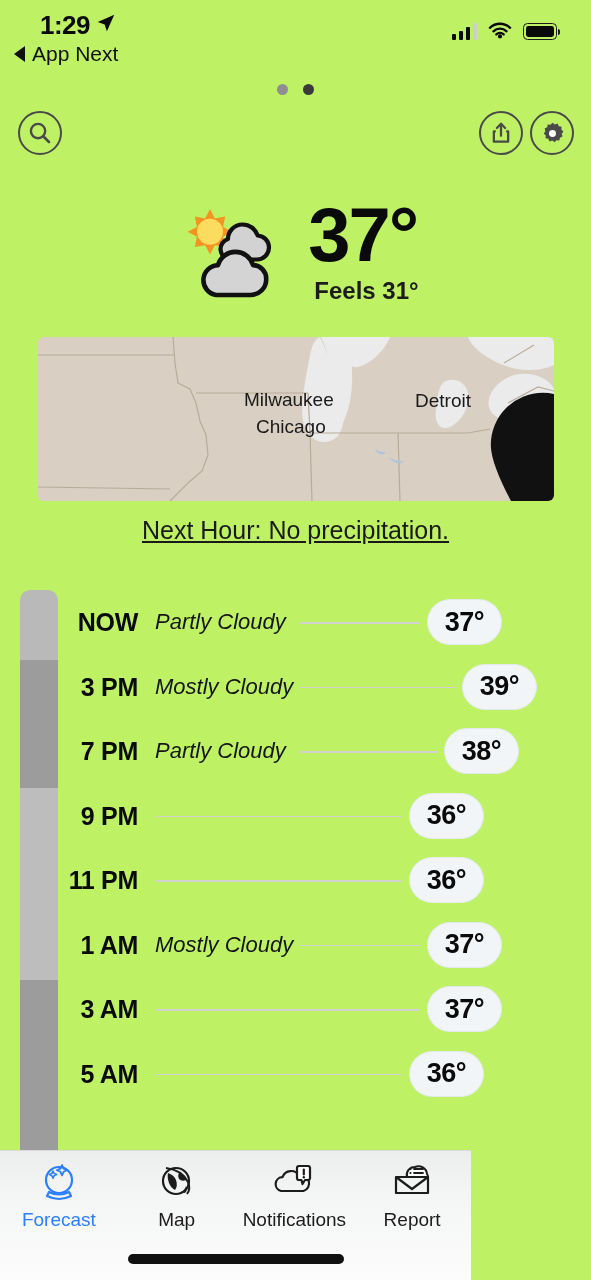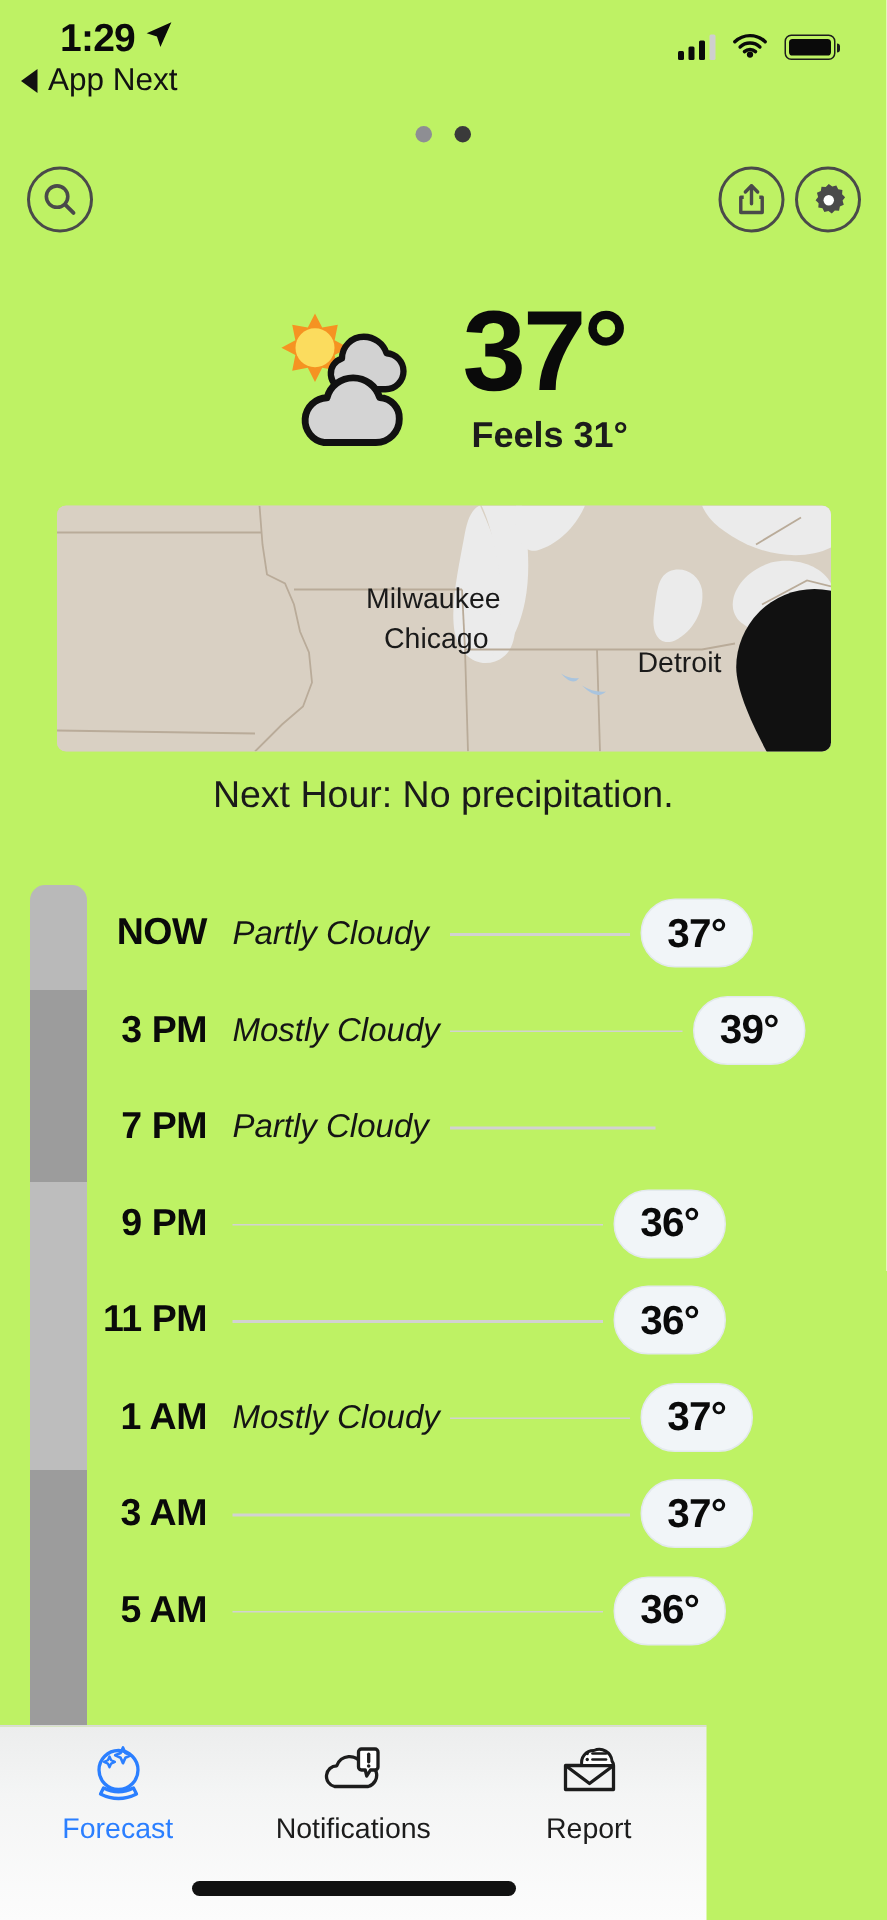--- a/index.html
+++ b/index.html
@@ -82,27 +82,27 @@
     position:absolute; left:38px; top:337px; width:516px; height:164px;
     border-radius:6px; overflow:hidden; background:#d9d0c3;
   }
   .mapcard svg { display:block; width:100%; height:100%; }
   .map-label {
     position:absolute; font-family:"Liberation Sans", sans-serif;
     font-size:19px; color:#1a1a1a; font-weight:400; white-space:nowrap;
   }
   .lbl-milwaukee { left:206px; top:52px; }
   .lbl-chicago   { left:218px; top:79px; }
-  .lbl-detroit   { left:387px; top:53px;margin-top:42px; }
+  .lbl-detroit   { left:377px; top:53px; }
   .map-pin { position:absolute; left:247px; top:52px; width:32px; height:44px; }
 
   
   .nexthour {
     position:absolute; top:516px; left:0; width:591px;
-    text-align:center; font-size:25px; color:#1a1a1a; font-weight:400;
+    text-align:center; font-size:25px; color:#1a1a1a; font-weight:400;text-decoration:underline;
   }
 
   
   .hourly-wrap {
     position:absolute; left:0; top:590px; width:591px; height:560px; overflow:hidden;
   }
   .daybar {
     position:absolute; left:20px; top:0; width:38px; height:560px;
     border-radius:10px 10px 0 0; overflow:hidden;
   }
@@ -286,20 +286,21 @@
         <div class="row">
           <div class="row-time">3 PM</div>
           <div class="row-cond">Mostly Cloudy</div>
           <div class="row-line" style="left: 300px; width: 155px;"></div>
           <div class="pill" style="left: 462px;">39°</div>
         </div>
         <div class="row">
           <div class="row-time">7 PM</div>
           <div class="row-cond">Partly Cloudy</div>
           <div class="row-line" style="left: 300px; width: 137px;"></div>
+          <div class="pill" style="left: 444px;">38°</div>
         </div>
         <div class="row">
           <div class="row-time">9 PM</div>
           <div class="row-line" style="left: 155px; width: 247px;"></div>
           <div class="pill" style="left: 409px;">36°</div>
         </div>
         <div class="row">
           <div class="row-time">11 PM</div>
           <div class="row-line" style="left: 155px; width: 247px;"></div>
           <div class="pill" style="left: 409px;">36°</div>
@@ -326,20 +327,30 @@
   <div class="tabbar">
     <div class="tabs">
       <div class="tab active">
         <svg viewBox="0 0 46 46">
           <circle cx="23" cy="21" r="13" fill="none" stroke="#2b7fff" stroke-width="2.2"></circle>
           <path d="M13 33 q10 5 20 0 l2 4 q-12 6 -24 0z" fill="none" stroke="#2b7fff" stroke-width="2.2" stroke-linejoin="round"></path>
           <path d="M26 6 l1.6 3.6 3.6 1.6 -3.6 1.6 -1.6 3.6 -1.6-3.6 -3.6-1.6 3.6-1.6z" fill="none" stroke="#2b7fff" stroke-width="1.8" stroke-linejoin="round"></path>
           <path d="M17 12 l1.1 2.5 2.5 1.1 -2.5 1.1 -1.1 2.5 -1.1-2.5 -2.5-1.1 2.5-1.1z" fill="none" stroke="#2b7fff" stroke-width="1.6" stroke-linejoin="round"></path>
         </svg>
         <span class="tab-label">Forecast</span>
+      </div>
+      <div class="tab">
+        <svg viewBox="0 0 46 46">
+          <circle cx="22" cy="22" r="13" fill="none" stroke="#1c1c1c" stroke-width="2.2"></circle>
+          <path d="M14 14 q6 2 8 7 q2 6 -1 10 q-4 -2 -6 -7 q-2 -6 -1 -10z" fill="#1c1c1c"></path>
+          <path d="M26 13 q5 3 6 8 q-4 2 -7 -1 q-2 -4 1 -7z" fill="#1c1c1c"></path>
+          <path d="M27 33 q4 -2 5 -6 q2 4 -1 7z" fill="#1c1c1c"></path>
+          <path d="M12 9 q16 2 22 14 q3 7 -1 12" fill="none" stroke="#1c1c1c" stroke-width="2.0"></path>
+        </svg>
+        <span class="tab-label">Map</span>
       </div>
       <div class="tab">
         <svg viewBox="0 0 46 46">
           <path d="M10 32 a7 7 0 0 1 1.5-13.8 a9 9 0 0 1 16.6 -1.2 a7 7 0 0 1 4.4 15z" fill="none" stroke="#1c1c1c" stroke-width="2.2" stroke-linejoin="round"></path>
           <path d="M28 7 h9 a2 2 0 0 1 2 2 v10 a2 2 0 0 1 -2 2 h-3 l-2.5 4 -1 -4 h-2.5 a2 2 0 0 1 -2 -2 v-10 a2 2 0 0 1 2 -2z" fill="#ffffff" stroke="#1c1c1c" stroke-width="2.2" stroke-linejoin="round"></path>
           <line x1="32.8" y1="10.5" x2="32.8" y2="15.5" stroke="#1c1c1c" stroke-width="2.2" stroke-linecap="round"></line>
           <circle cx="32.8" cy="18.3" r="1.2" fill="#1c1c1c"></circle>
         </svg>
         <span class="tab-label">Notifications</span>
       </div>

